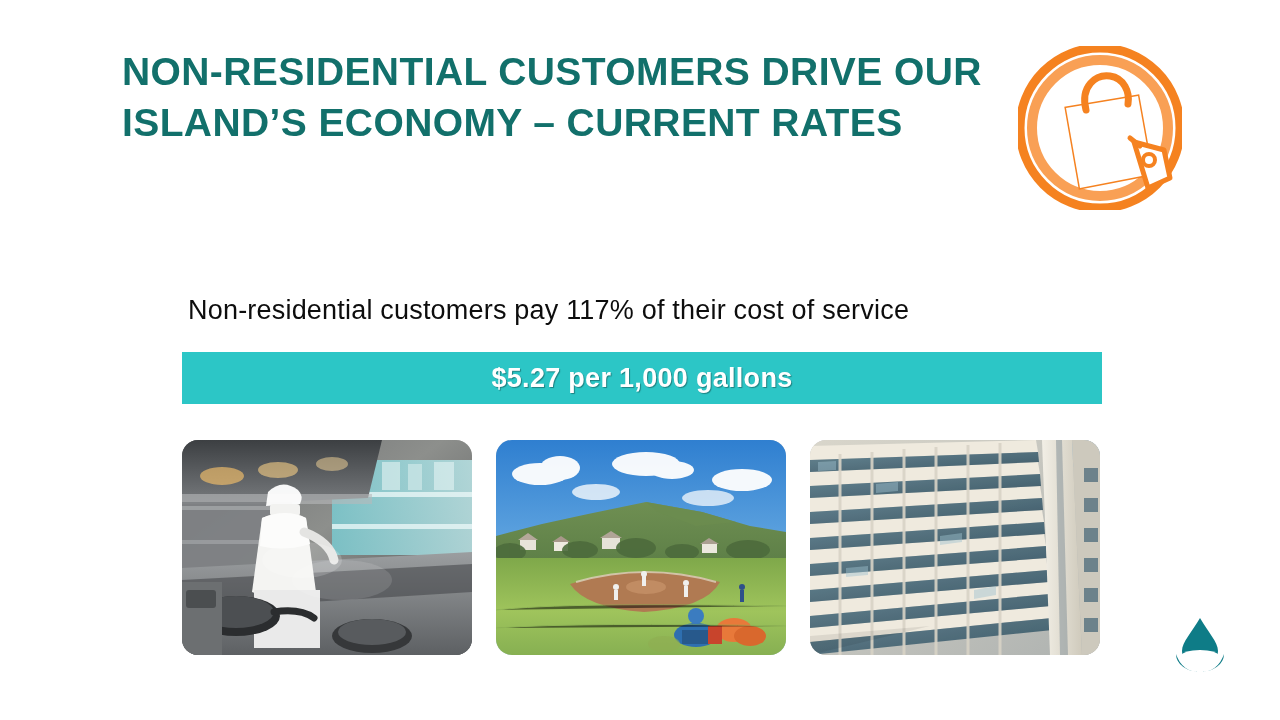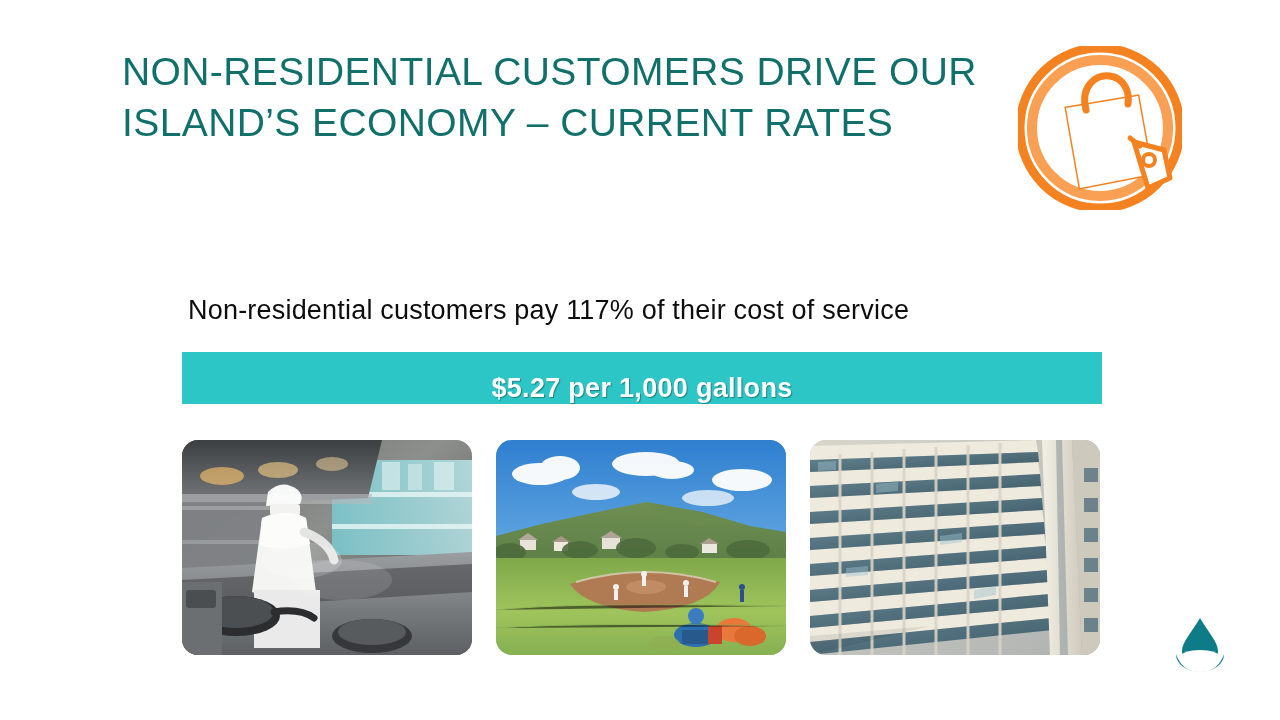--- a/index.html
+++ b/index.html
@@ -18,21 +18,21 @@
   
   .slide-title {
     position: absolute;
     left: 122px;
     top: 46px;
     width: 880px;
     font-size: 39px;
     line-height: 51px;
     letter-spacing: 0.4px;
     color: #12706B;
-    font-weight: 400;
+    font-weight: 700;
   }
 
   
   .badge {
     position: absolute;
     left: 1018px;
     top: 46px;
     width: 164px;
     height: 164px;
   }
@@ -52,21 +52,21 @@
 
   
   .rate-band {
     position: absolute;
     left: 182px;
     top: 352px;
     width: 920px;
     height: 52px;
     background: #2CC6C6;
     display: flex;
-    align-items: flex-end;
+    align-items: center;
     justify-content: center;
   }
   .rate-band .rate-text {
     color: #ffffff;
     font-size: 27px;
     font-weight: bold;
     letter-spacing: 0.3px;
     text-shadow: 1px 1px 1px rgba(0,0,0,0.35);
   }
 

